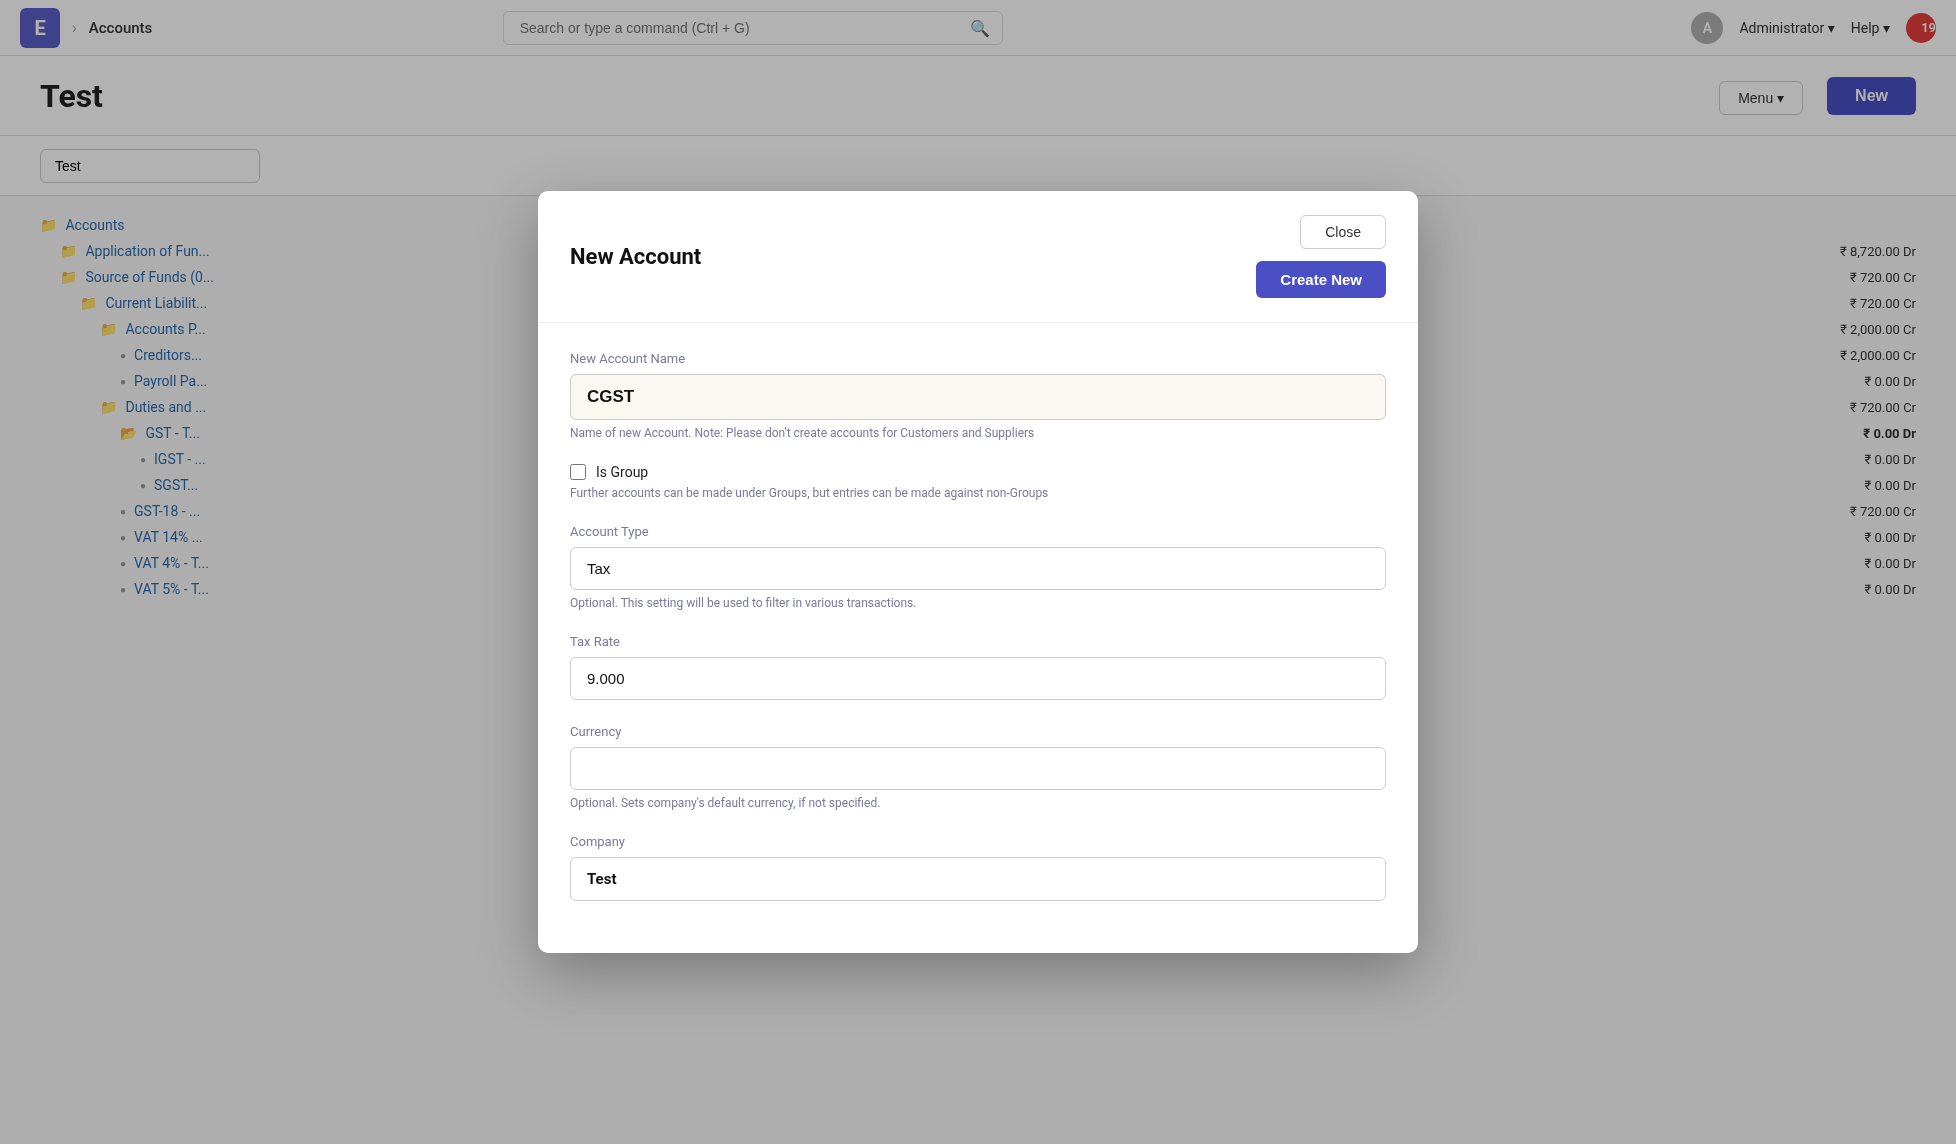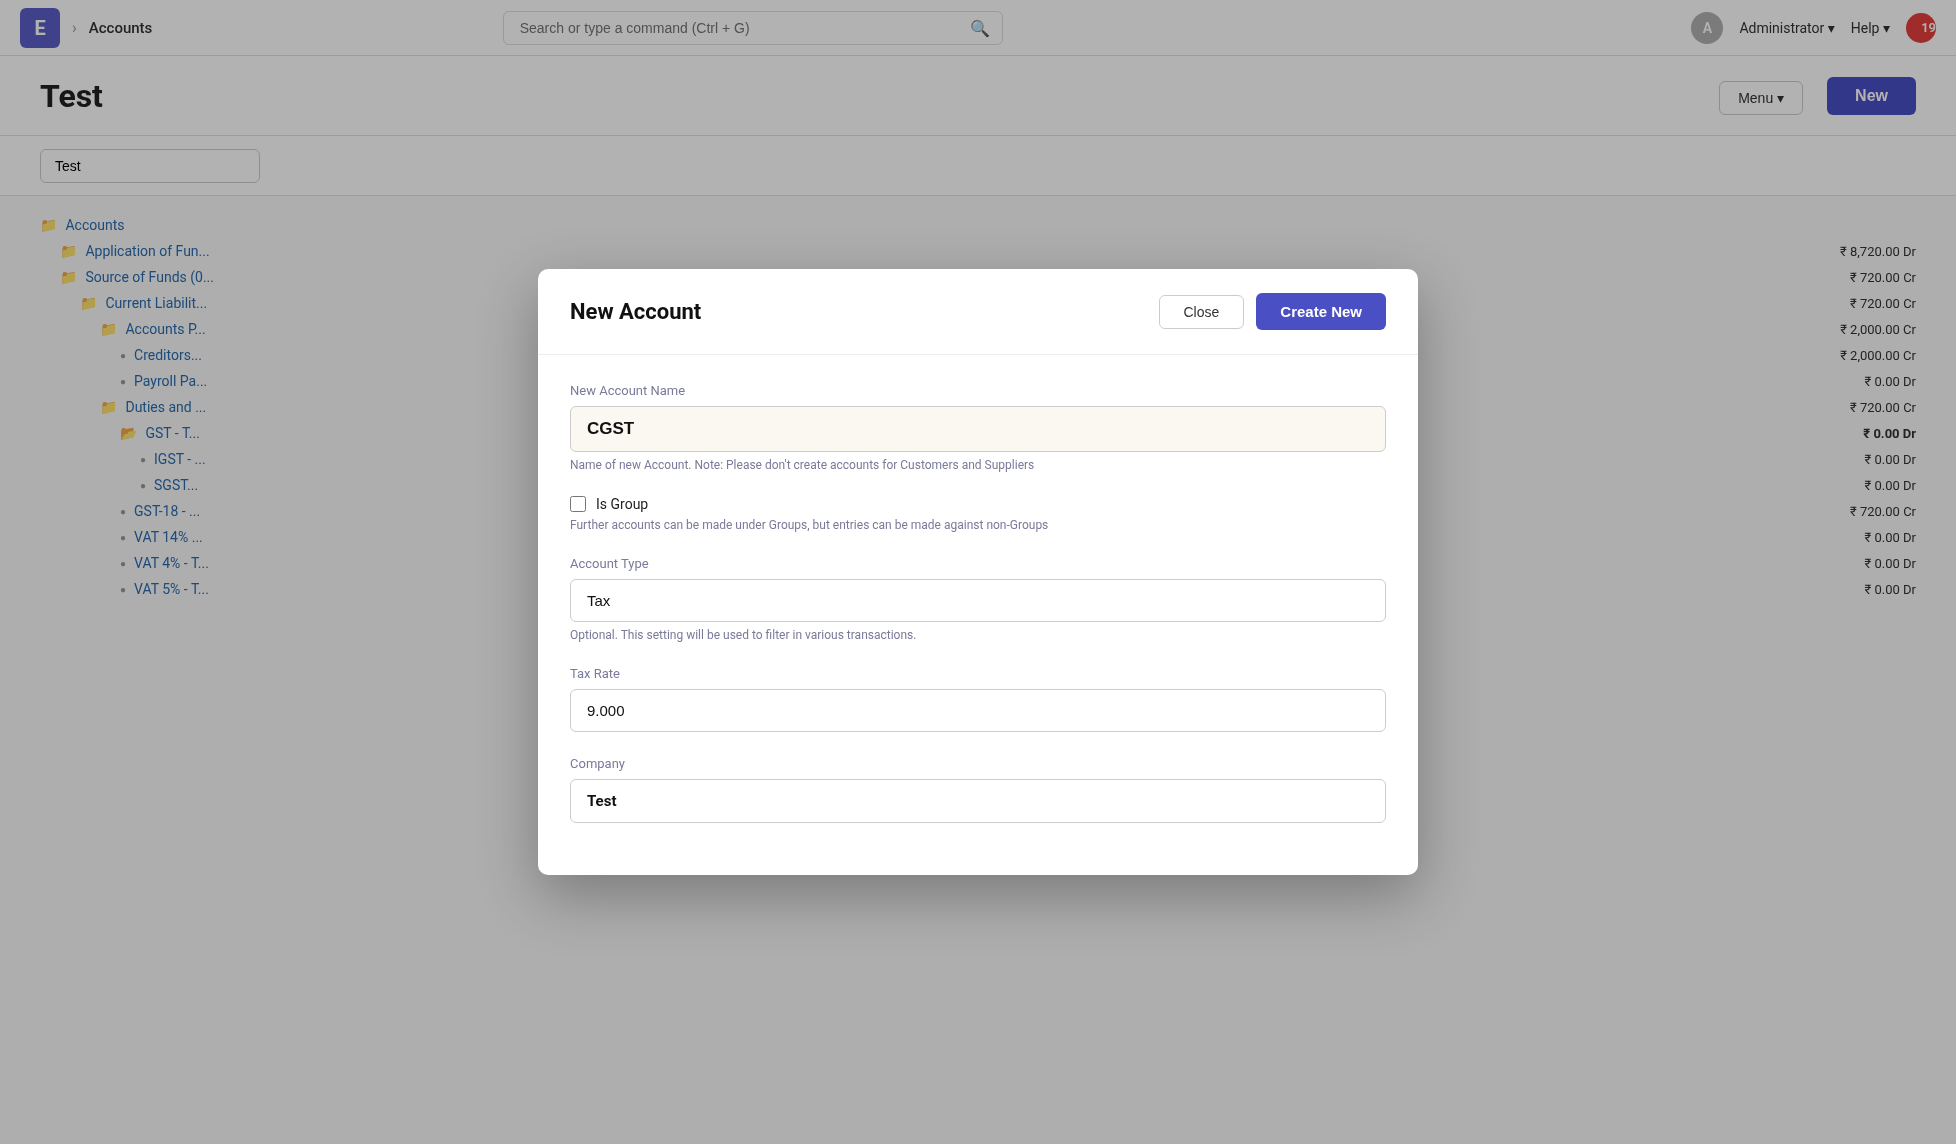--- a/index.html
+++ b/index.html
@@ -189,21 +189,21 @@
     }
     .modal-header {
       display: flex; align-items: center; justify-content: space-between;
       padding: 24px 32px;
       border-bottom: 1px solid #eee;
     }
     .modal-title {
       font-size: 22px; font-weight: 700; color: #111;
     }
     .modal-header-actions {
-      display: flex; gap: 12px; align-items: center;
+      display: flex; gap: 12px; align-items: flex-end; flex-direction: column;
     }
     .btn-close {
       padding: 8px 24px;
       background: #fff;
       border: 1px solid #ccc;
       border-radius: 6px;
       font-size: 14px; color: #333;
       cursor: pointer;
     }
     .btn-create {
@@ -417,19 +417,24 @@
       <label class="form-label">Account Type</label>
       <input class="form-input" type="text" value="Tax" style="">
       <p class="form-hint">Optional. This setting will be used to filter in various transactions.</p>
     </div>
 
     <div class="form-group">
       <label class="form-label">Tax Rate</label>
       <input class="form-input" type="text" value="9.000" style="">
     </div>
 
+    <div class="form-group">
+      <label class="form-label">Currency</label>
+      <input class="form-input" type="text" value="" style="">
+      <p class="form-hint">Optional. Sets company's default currency, if not specified.</p>
+    </div>
 
     <div class="form-group">
       <label class="form-label">Company</label>
       <div class="company-value">Test</div>
     </div>
   </div>
 </div>
 
 </body></html>

